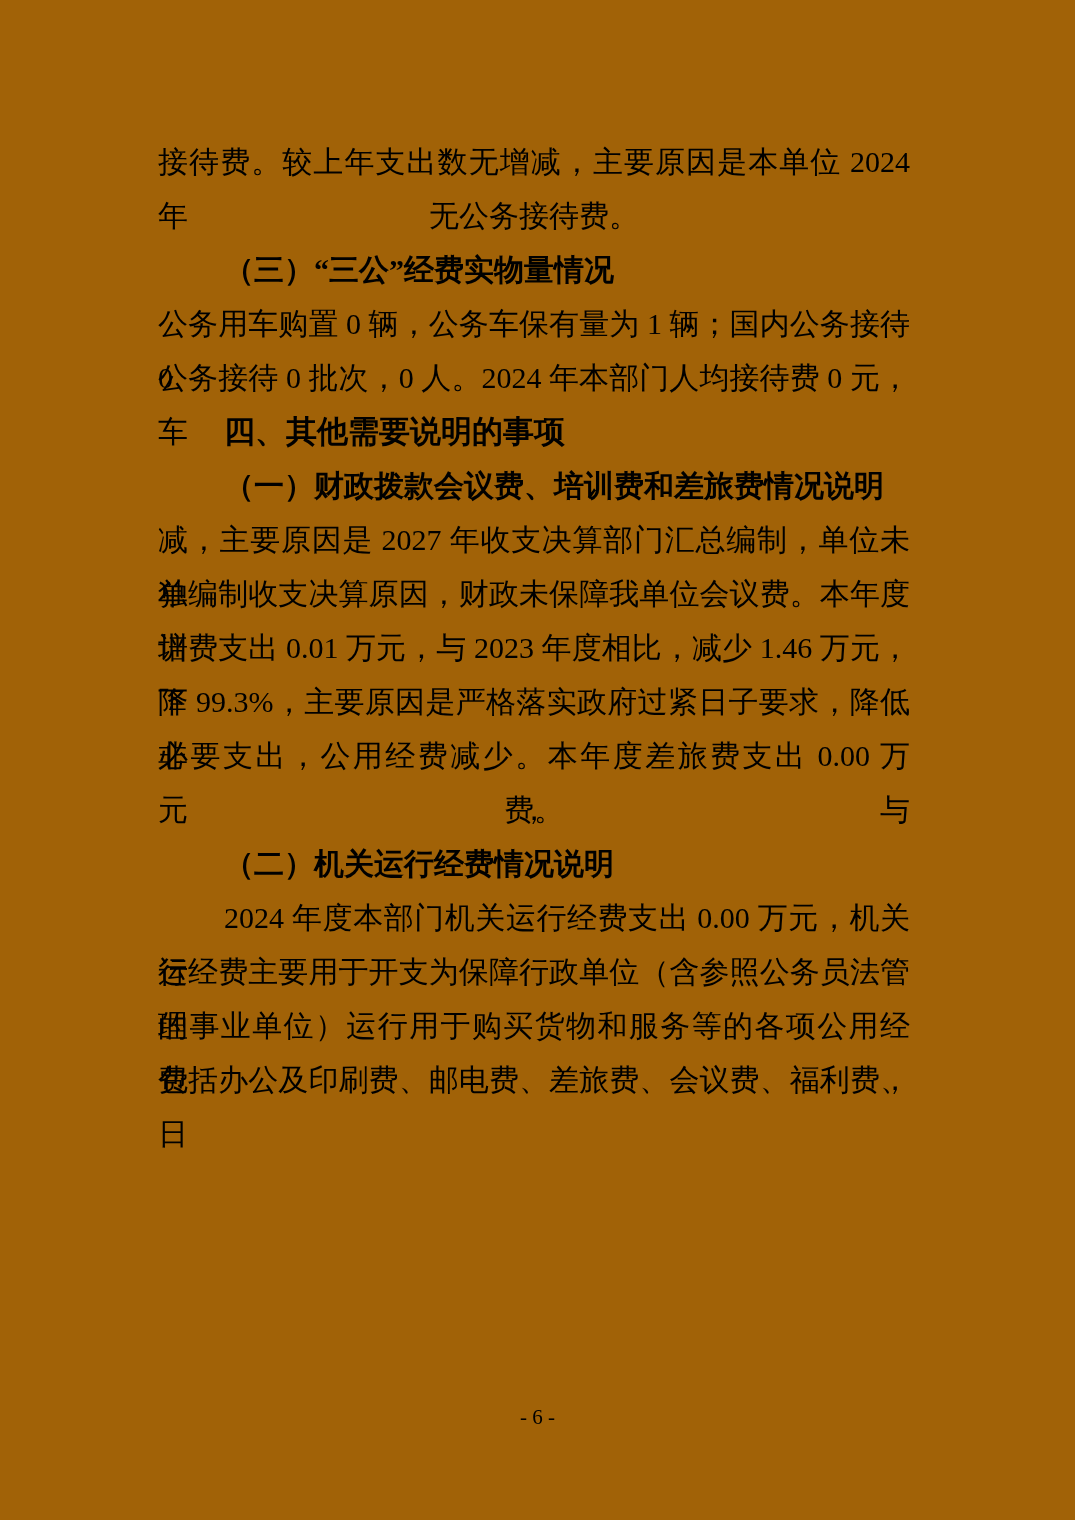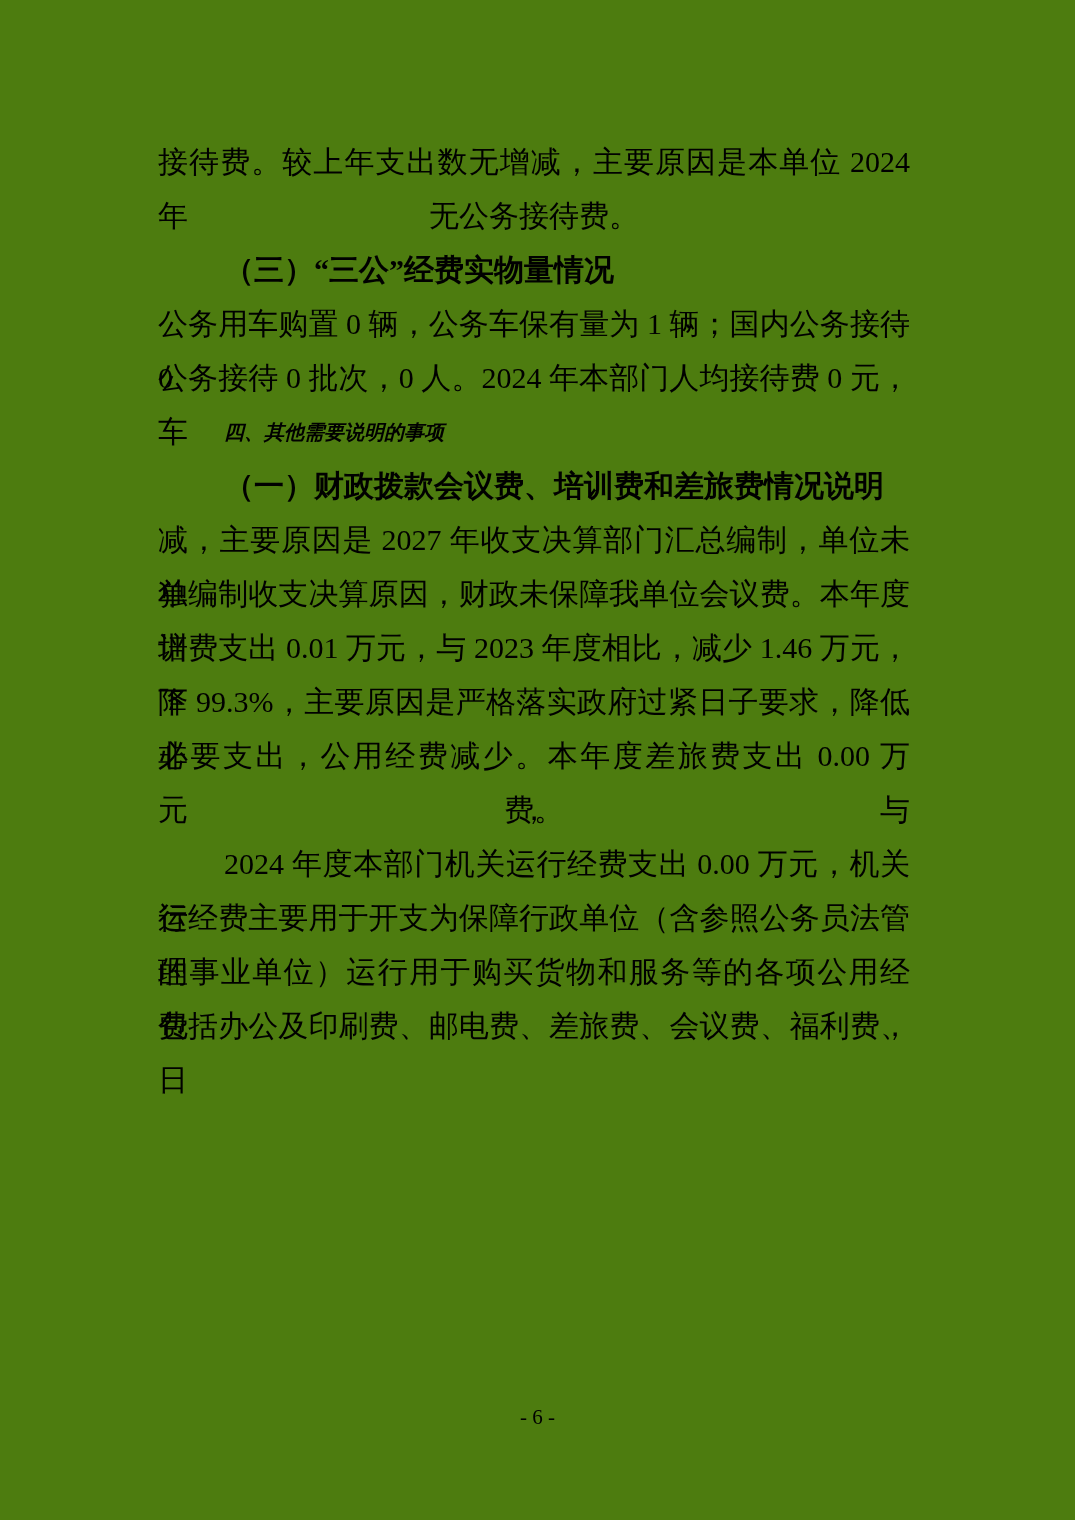--- a/index.html
+++ b/index.html
@@ -11,21 +11,21 @@
     width: 1075px;
     height: 1520px;
     position: relative;
     overflow: hidden;
     font-family: "Liberation Serif", "DejaVu Serif", serif;
     color: #000000;
   }
   .page {
     position: absolute;
     inset: 0;
-    background: #4d7c0f;
+    background: #a16207;
   }
   .doc-body {
     position: absolute;
     left: 158px;
     top: 135px;
     width: 752px;
   }
   .line {
     height: 54px;
     line-height: 54px;
@@ -41,22 +41,21 @@
   }
   
   .s-heading-kai {
     font-family: "Liberation Serif", "DejaVu Serif", serif;
     font-weight: bold;
   }
   
   .s-heading-hei {
     font-family: "Liberation Sans", "DejaVu Sans", sans-serif;
     font-weight: bold;
-    font-size: 20px;
-    font-style: italic;
+    font-size: 31px;
   }
   .indent {
     text-indent: 66px;
   }
   .justify {
     white-space: normal;
     text-align: justify;
     text-align-last: justify;
     text-justify: inter-character;
   }
@@ -83,19 +82,20 @@
       <div class="line s-body justify">公务用车购置 0 辆，公务车保有量为 1 辆；国内公务接待 0</div>
       <div class="line s-body justify">公务接待 0 批次，0 人。2024 年本部门人均接待费 0 元，车</div>
       <div class="line s-heading-hei indent">四、其他需要说明的事项</div>
       <div class="line s-heading-kai indent">（一）财政拨款会议费、培训费和差旅费情况说明</div>
       <div class="line s-body justify">减，主要原因是 2027 年收支决算部门汇总编制，单位未单</div>
       <div class="line s-body justify">独编制收支决算原因，财政未保障我单位会议费。本年度培</div>
       <div class="line s-body justify">训费支出 0.01 万元，与 2023 年度相比，减少 1.46 万元，下</div>
       <div class="line s-body justify">降 99.3%，主要原因是严格落实政府过紧日子要求，降低非</div>
       <div class="line s-body justify">必要支出，公用经费减少。本年度差旅费支出 0.00 万元，与</div>
       <div class="line s-body">费。</div>
+      <div class="line s-heading-kai indent">（二）机关运行经费情况说明</div>
       <div class="line s-body indent justify">2024 年度本部门机关运行经费支出 0.00 万元，机关运</div>
       <div class="line s-body justify">行经费主要用于开支为保障行政单位（含参照公务员法管理</div>
       <div class="line s-body justify">的事业单位）运行用于购买货物和服务等的各项公用经费，</div>
       <div class="line s-body justify">包括办公及印刷费、邮电费、差旅费、会议费、福利费、日</div>
     </div>
   <div class="footer">- 6 -</div>
 </div>
 
 </body></html>

